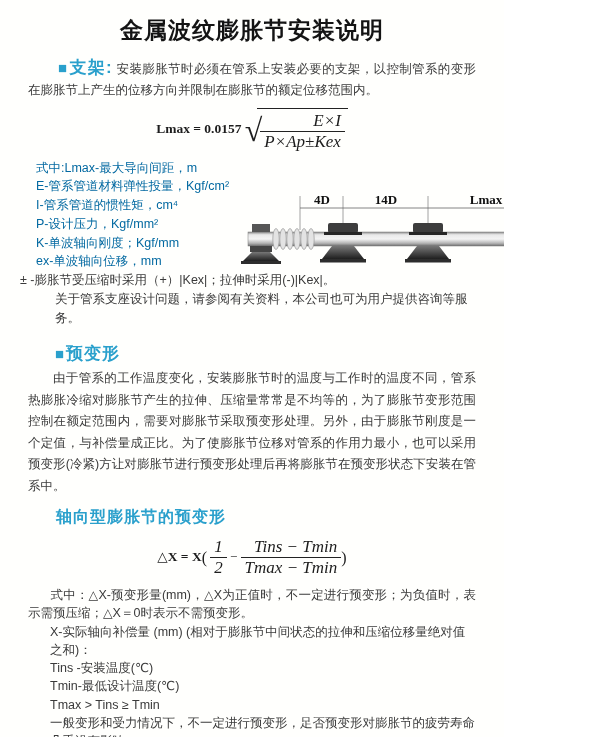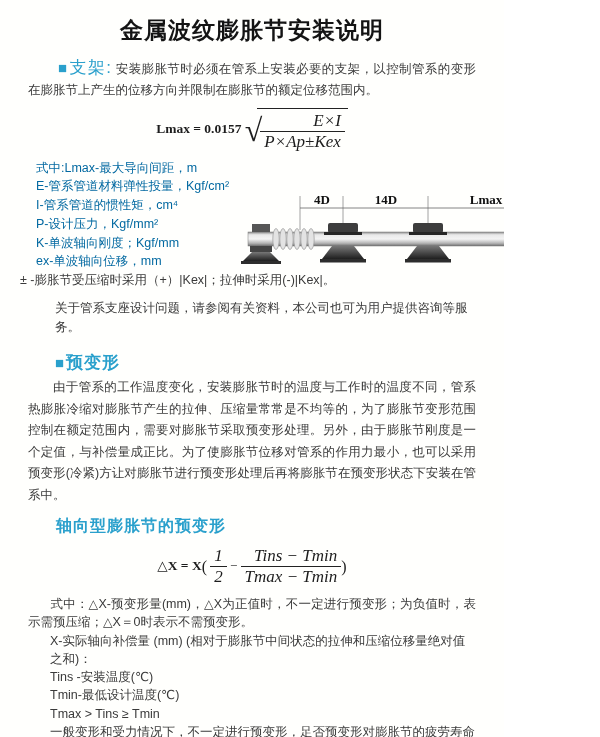--- a/index.html
+++ b/index.html
@@ -16,21 +16,21 @@
     text-align:center;
     font-size:23px;font-weight:bold;color:#141414;
     letter-spacing:1px;
   }
   .para{
     margin:0 28px;
     font-size:12.5px;line-height:21px;
     text-align:justify;color:#3a3a3a;
   }
   .support-intro{margin-top:11px;text-indent:30px;}
-  .sec-head{color:var(--accent);font-weight:normal;font-size:17px;letter-spacing:1px;}
+  .sec-head{color:var(--accent);font-weight:bold;font-size:17px;letter-spacing:1px;}
   .sec-head .sq{font-size:15px;margin-right:1px;}
   .example{text-indent:2em;margin-top:1px;}
   .formula{
     text-align:center;
     font-family:"Liberation Serif","DejaVu Serif",serif;
     color:#1d1d1d;font-size:13px;
   }
   .formula-1{margin:7px 0 6px 0;}
   .f-lhs{font-weight:bold;font-size:13.5px;}
   .frac{
@@ -49,21 +49,21 @@
     border-top:1.4px solid #222;
     margin-left:-5px;padding:2px 3px 0 3px;
   }
   .defs{
     margin:2px 300px 0 36px;
     font-size:12.5px;line-height:18.7px;color:#0369a1;
     white-space:nowrap;
   }
   .defs .def-item{}
   .pm-note{margin:0 28px 0 20px;font-size:12.5px;line-height:19px;color:#3a3a3a;}
-  .service-note{margin:9px 28px 0 55px;font-size:12.5px;line-height:19px;color:#3a3a3a;}
+  .service-note{margin:0 28px 0 55px;font-size:12.5px;line-height:19px;color:#3a3a3a;}
   .h2{
     margin:14px 0 2px 55px;
     color:var(--accent);font-size:17px;font-weight:bold;letter-spacing:1px;
   }
   .h2 .sq{font-size:15px;margin-right:1px;}
   .predeform-body{margin-top:3px;text-indent:2em;line-height:21.5px;}
   .sub-h{color:var(--accent);font-size:16px;font-weight:bold;letter-spacing:1px;}
   .axial-h{margin:10px 0 0 56px;}
   .lateral-h{margin:11px 0 0 32px;}
   .formula-2{margin:9px 0 7px 0;}

